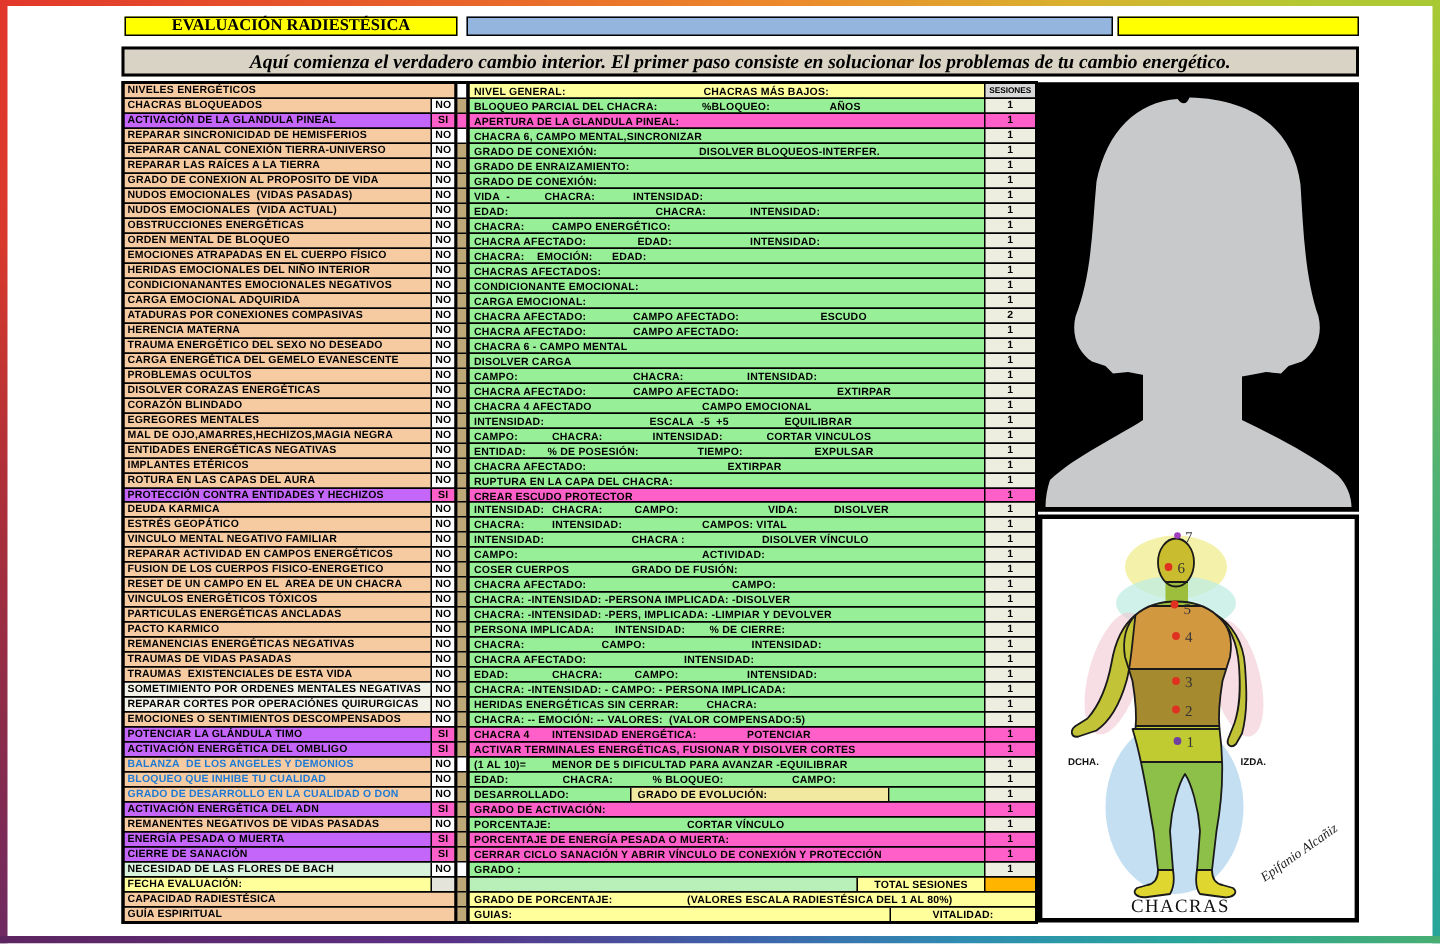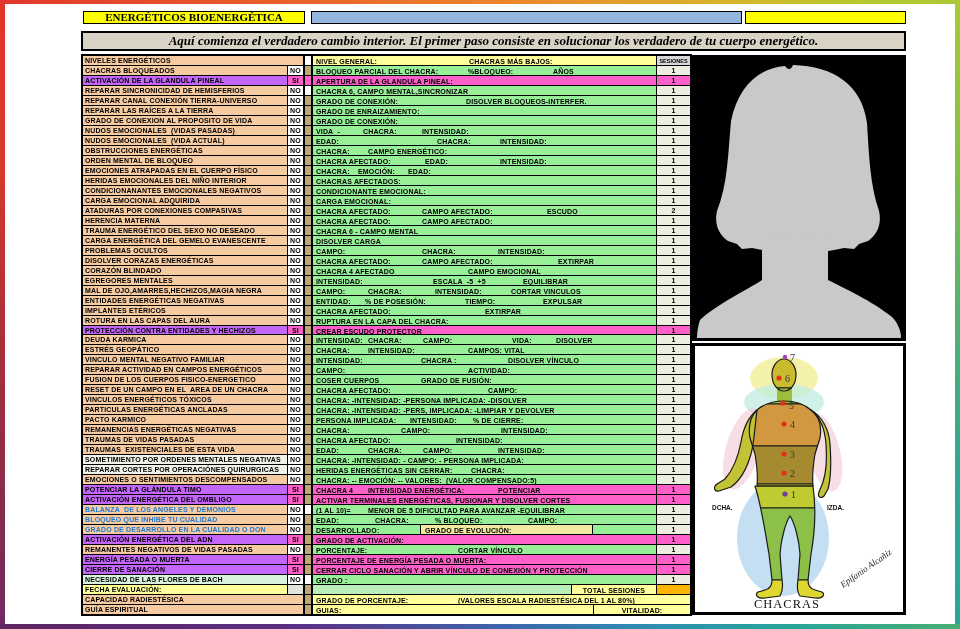--- a/index.html
+++ b/index.html
@@ -43,24 +43,24 @@
 .ms { position:absolute; top:1px; white-space:nowrap; }
 
 #photo { left:692px; top:55px; width:214px; height:286px; background:#000; border:2px solid #000; }
 #chakra { left:692px; top:343px; width:214px; height:272px; background:#fff; border:3px solid #000; }
 </style></head>
 <body>
 <div class="abs" id="ftop"></div>
 <div class="abs" id="fleft"></div>
 <div class="abs" id="fright"></div>
 <div class="abs" id="fbot"></div>
-<div class="abs" id="t1">ENERGÉTICOS BIOENERGÉTICA</div>
+<div class="abs" id="t1">EVALUACIÓN RADIESTÉSICA</div>
 <div class="abs" id="t2"></div>
 <div class="abs" id="t3"></div>
-<div class="abs" id="banner"><span style="padding-left:0px">Aquí comienza el verdadero cambio interior. El primer paso consiste en solucionar los verdadero de tu cuerpo energético.</span></div>
+<div class="abs" id="banner"><span style="padding-left:0px">Aquí comienza el verdadero cambio interior. El primer paso consiste en solucionar los problemas de tu cambio energético.</span></div>
 <div class="abs" id="ltab">
 <div class="lrow">
       <div class="lspan" style="background:#F6CBA2;">NIVELES ENERGÉTICOS</div>
     </div>
 <div class="lrow">
       <div class="llab" style="background:#F6CBA2;">CHACRAS BLOQUEADOS</div>
       <div class="lval" style="background:#FFFFFF">NO</div>
     </div>
 <div class="lrow">
       <div class="llab" style="background:#C466FA;">ACTIVACIÓN DE LA GLANDULA PINEAL</div>

